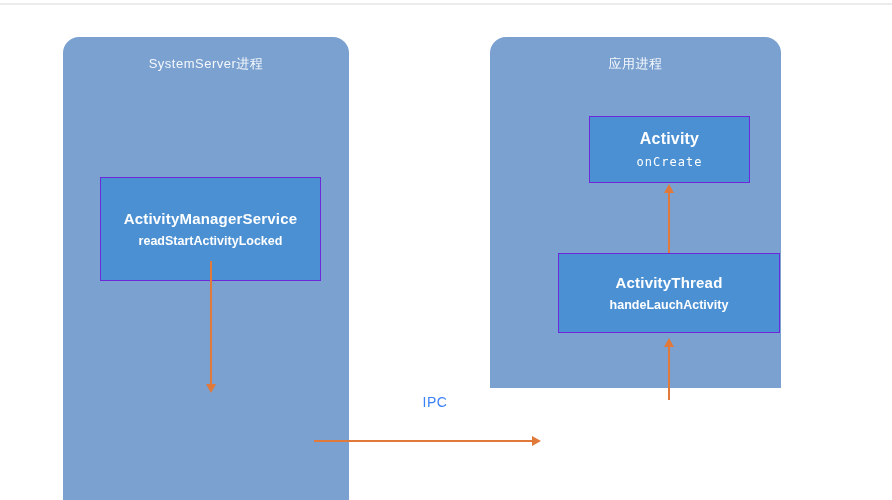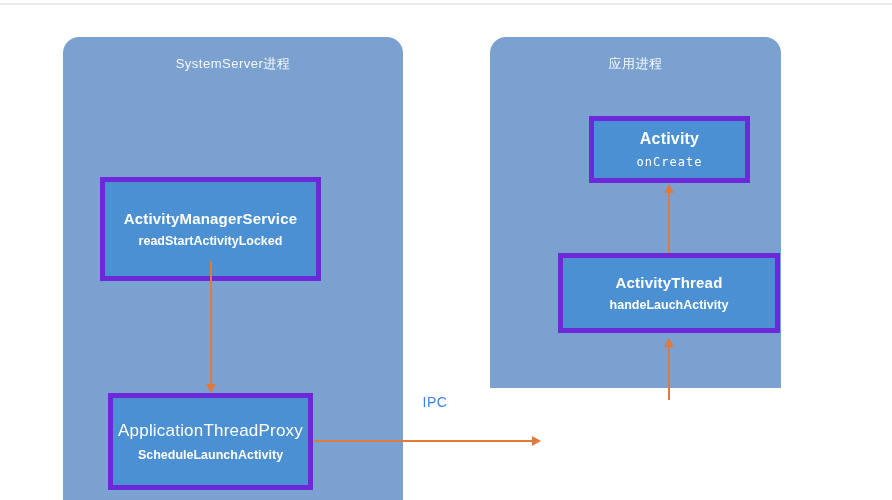--- a/index.html
+++ b/index.html
@@ -5,28 +5,28 @@
   html,body{margin:0;padding:0;background:#ffffff;}
   .canvas{
     position:relative;width:892px;height:500px;background:#ffffff;overflow:hidden;
     font-family:"Liberation Sans", sans-serif;
   }
   .topline{position:absolute;left:0;top:3px;width:892px;height:2px;background:#ececec;}
   
   .proc{
     position:absolute;background:#7ba1d0;border-radius:16px 16px 0 0;
   }
-  .proc-left{left:63px;top:37px;width:340px;height:463px;}
+  .proc-left{left:63px;top:37px;width:286px;height:463px;}
   .proc-right{left:490px;top:37px;width:291px;height:351px;}
   .proc-title{
     margin-top:18px;text-align:center;color:#f4f8fc;font-size:13px;letter-spacing:.5px;
   }
   
   .node{
-    position:absolute;background:#4a90d3;border:5px solid #6d28d9;
+    position:absolute;background:#4a90d3;border:1px solid #6d28d9;
     display:flex;flex-direction:column;align-items:center;justify-content:center;
     color:#ffffff;text-align:center;box-sizing:border-box;
   }
   .node-ams{left:100px;top:177px;width:221px;height:104px;}
   .node-atp{left:108px;top:393px;width:205px;height:97px;}
   .node-activity{left:589px;top:116px;width:161px;height:67px;}
   .node-athread{left:558px;top:253px;width:222px;height:80px;}
   .node-appthread{left:545px;top:400px;width:247px;height:85px;}
   .t-bold{font-size:15px;font-weight:700;letter-spacing:.2px;}
   .t-big{font-size:17px;font-weight:400;letter-spacing:.2px;}
@@ -57,24 +57,20 @@
 
   <div class="proc proc-right">
     <div class="proc-title">应用进程</div>
   </div>
 
   <div class="node node-ams">
     <div class="t-bold">ActivityManagerService</div>
     <div class="s-sans">readStartActivityLocked</div>
   </div>
 
-  <div class="node node-atp">
-    <div class="t-big">ApplicationThreadProxy</div>
-    <div class="s-sans">ScheduleLaunchActivity</div>
-  </div>
 
   <div class="node node-activity">
     <div class="t-bold" style="font-size:16px">Activity</div>
     <div class="s-mono">onCreate</div>
   </div>
 
   <div class="node node-athread">
     <div class="t-bold">ActivityThread</div>
     <div class="s-sans">handeLauchActivity</div>
   </div>

